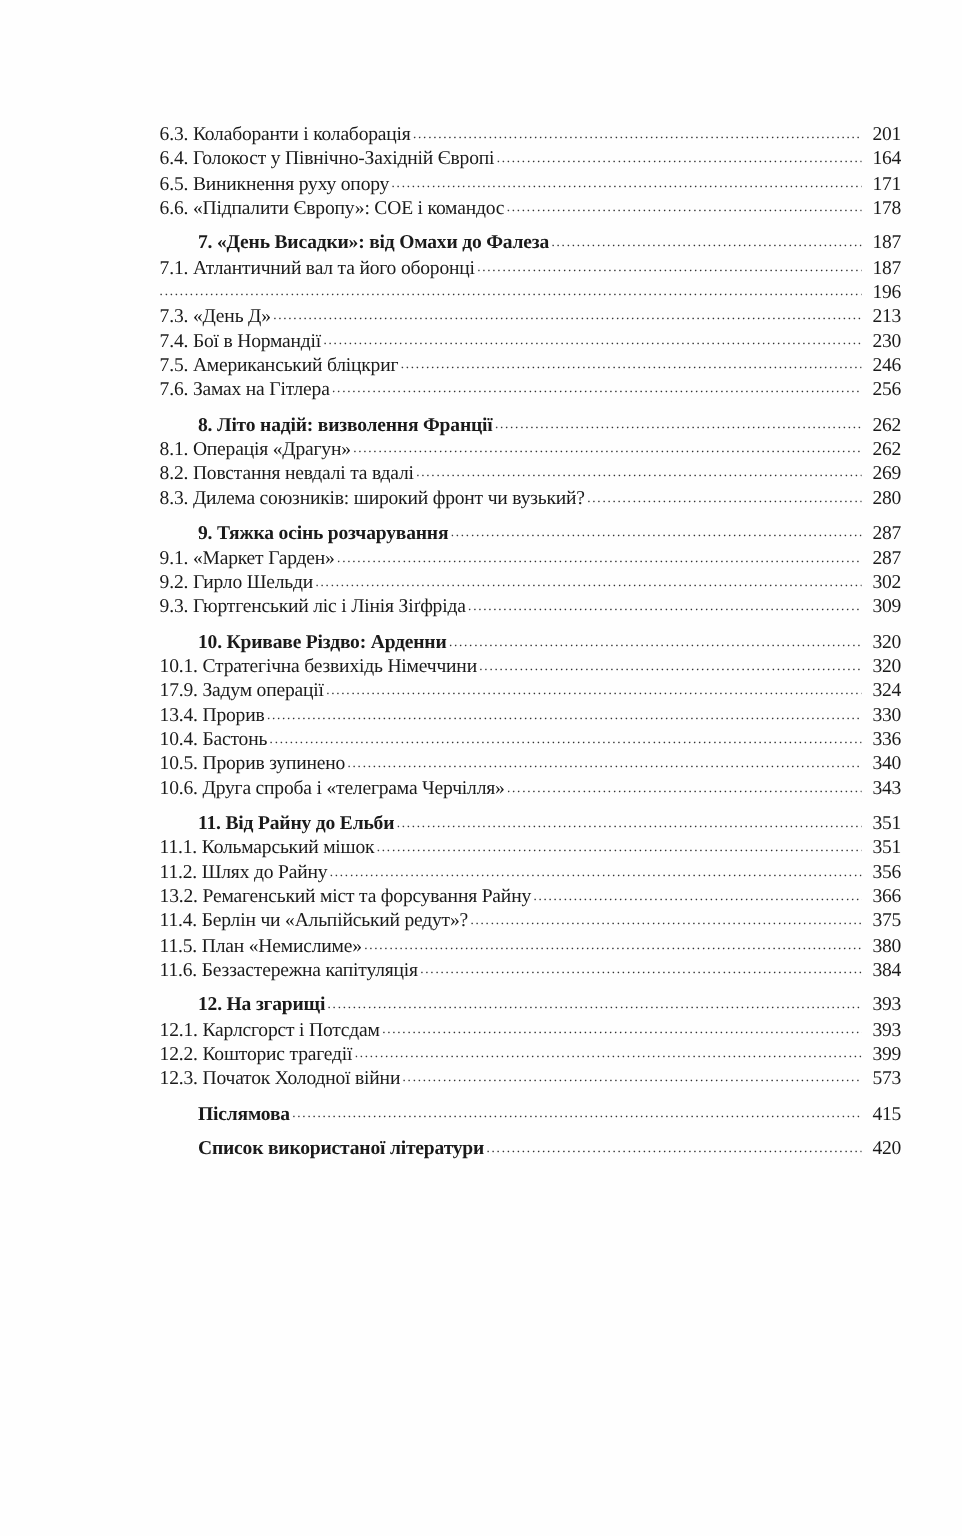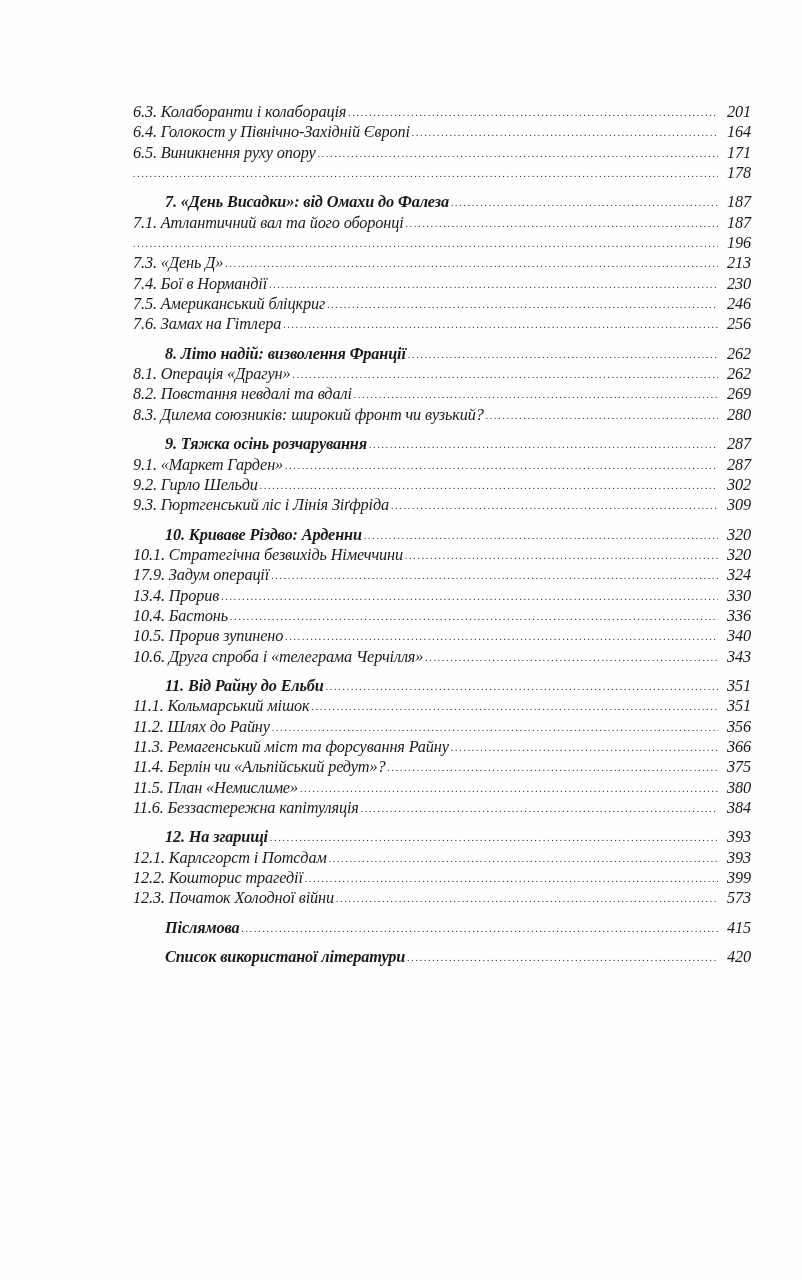--- a/index.html
+++ b/index.html
@@ -26,21 +26,20 @@
       margin-bottom: 9px;
     }
     .toc-row {
       display: flex;
       align-items: flex-end;
       height: 20.35px;
       line-height: 20.35px;
       font-size: 16.3px;
       white-space: nowrap;
       letter-spacing: -0.15px;
-      font-style: italic;
     }
     .toc-row.chapter .toc-title {
       font-weight: bold;
       margin-left: 32px;
     }
     .toc-title {
       flex: 0 0 auto;
       padding-right: 2px;
     }
     .toc-leader {
@@ -82,20 +81,21 @@
         <span class="toc-title">6.4. Голокост у Північно-Західній Європі</span>
         <span class="toc-leader"></span>
         <span class="toc-page">164</span>
       </div>
       <div class="toc-row sub">
         <span class="toc-title">6.5. Виникнення руху опору</span>
         <span class="toc-leader"></span>
         <span class="toc-page">171</span>
       </div>
       <div class="toc-row sub">
+        <span class="toc-title">6.6. «Підпалити Європу»: СОЕ і командос</span>
         <span class="toc-leader"></span>
         <span class="toc-page">178</span>
       </div>
     </div>
     <div class="section">
       <div class="toc-row chapter">
         <span class="toc-title">7. «День Висадки»: від Омахи до Фалеза</span>
         <span class="toc-leader"></span>
         <span class="toc-page">187</span>
       </div>
@@ -220,21 +220,21 @@
         <span class="toc-title">11.1. Кольмарський мішок</span>
         <span class="toc-leader"></span>
         <span class="toc-page">351</span>
       </div>
       <div class="toc-row sub">
         <span class="toc-title">11.2. Шлях до Райну</span>
         <span class="toc-leader"></span>
         <span class="toc-page">356</span>
       </div>
       <div class="toc-row sub">
-        <span class="toc-title">11.3. Ремагенський міст та форсування Райну</span>
+        <span class="toc-title">13.2. Ремагенський міст та форсування Райну</span>
         <span class="toc-leader"></span>
         <span class="toc-page">366</span>
       </div>
       <div class="toc-row sub">
         <span class="toc-title">11.4. Берлін чи «Альпійський редут»?</span>
         <span class="toc-leader"></span>
         <span class="toc-page">375</span>
       </div>
       <div class="toc-row sub">
         <span class="toc-title">11.5. План «Немислиме»</span>

